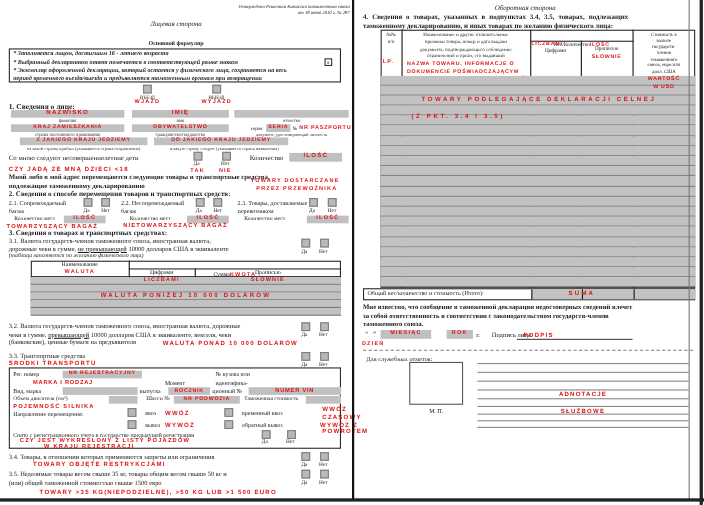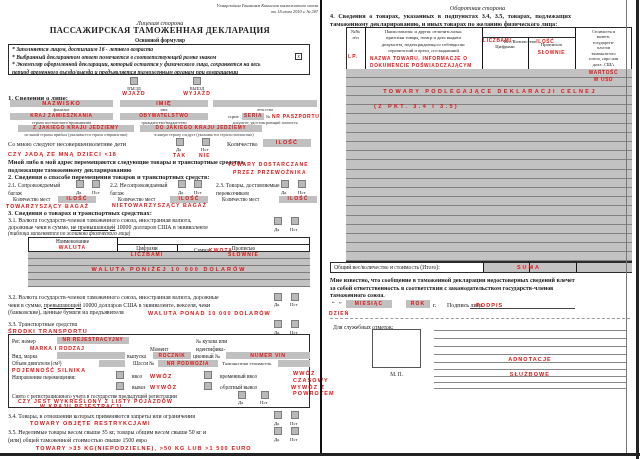--- a/index.html
+++ b/index.html
@@ -26,21 +26,20 @@
   .svcline{position:absolute;left:0;width:100%;height:1px;background:#888;}
 </style>
 </head>
 <body>
 
 <div id="canvas">
 
   <div class="abs ru i rt" style="left:140px;top:4px;width:178px;font-size:4.3px;">Утверждена Решением Комиссии таможенного союза</div>
   <div class="abs ru i rt" style="left:140px;top:10px;width:178px;font-size:4.3px;">от 18 июня 2010 г.  № 287</div>
   <div class="abs ru i ctr" style="left:0;top:19px;width:320px;font-size:6.3px;">Лицевая сторона</div>
-  <div class="abs ru b ctr" style="left:0;top:26px;width:320px;font-size:8.6px;letter-spacing:0.4px;">ПАССАЖИРСКАЯ ТАМОЖЕННАЯ ДЕКЛАРАЦИЯ</div>
   <div class="abs ru b ctr" style="left:0;top:37px;width:320px;font-size:5.4px;">Основной формуляр</div>
 
   <div class="abs boxb" style="left:8px;top:44px;width:302px;height:31px;"></div>
   <div class="abs ru b i" style="left:12px;top:46px;font-size:5.6px;">* Заполняется лицом, достигшим 16 - летнего возраста</div>
   <div class="abs ru b i" style="left:12px;top:53.5px;font-size:5.6px;">* Выбранный декларантом ответ помечается в соответствующей рамке знаком</div>
   <div class="abs ctr" style="left:295px;top:52.5px;width:7px;height:7px;border:1px solid #333;box-sizing:border-box;font-size:4.5px;line-height:5px;font-family:'Liberation Sans',sans-serif;">x</div>
   <div class="abs ru b i" style="left:12px;top:61px;font-size:5.6px;">* Экземпляр оформленной декларации, который остается у физического лица, сохраняется на весь</div>
   <div class="abs ru b i" style="left:12px;top:68.5px;font-size:5.6px;">период временного въезда/выезда и предъявляется таможенным органам при возвращении</div>
 
   <div class="abs cb" style="left:130px;top:77px;"></div>

